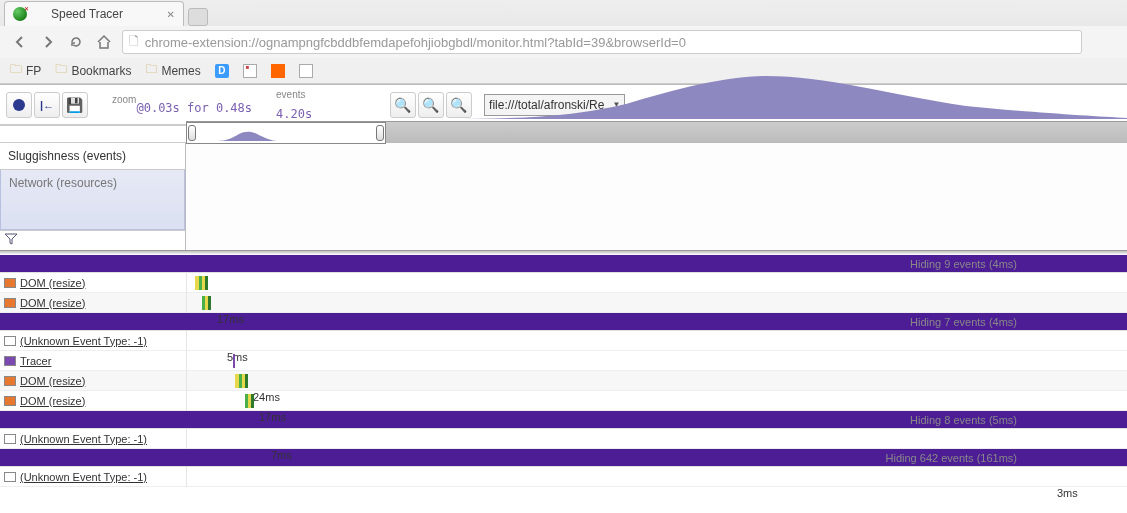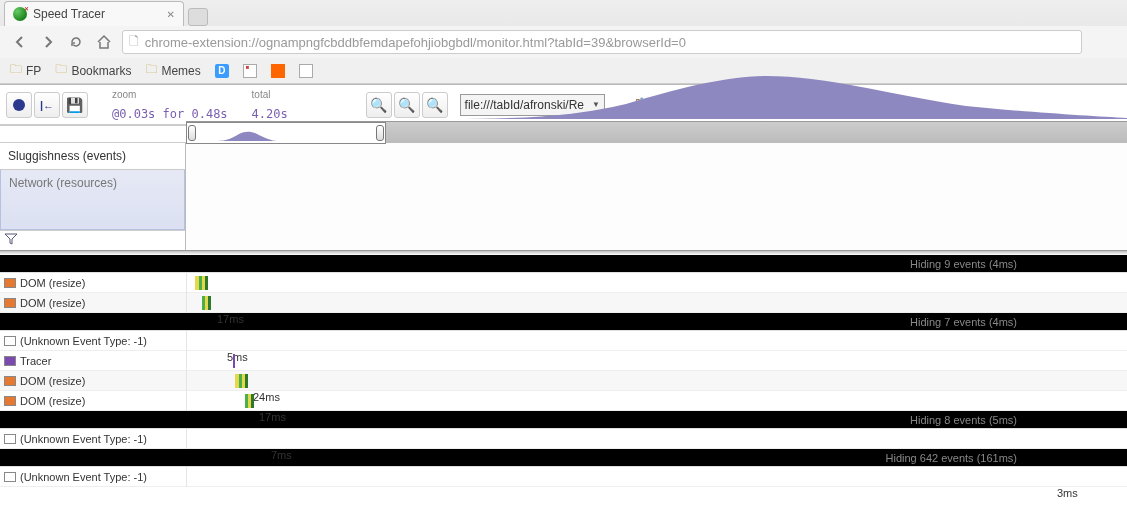--- a/index.html
+++ b/index.html
@@ -1,21 +1,21 @@
 <!DOCTYPE html>
 <html><head>
 <meta charset="utf-8">
 <style>
   * { box-sizing: border-box; margin: 0; padding: 0; }
   body { font-family: "Segoe UI", Tahoma, sans-serif; font-size: 12px; background: #fff; width: 1127px; height: 513px; overflow: hidden; color: #333; }
   
   
   .browser-chrome { background: linear-gradient(#eee, #ddd); border-bottom: 1px solid #bbb; }
   .tab-strip { height: 26px; display: flex; align-items: flex-end; padding-left: 4px; }
-  .tab { background: #f8f8f8; border: 1px solid #bbb; border-bottom: none; border-radius: 4px 4px 0 0; height: 23px; display: flex; align-items: center; padding: 12px 8px; gap: 6px; min-width: 180px; }
+  .tab { background: #f8f8f8; border: 1px solid #bbb; border-bottom: none; border-radius: 4px 4px 0 0; height: 23px; display: flex; align-items: center; padding: 12px 8px; gap: 24px; min-width: 180px; }
   .tab-favicon { width: 14px; height: 14px; border-radius: 50%; background: radial-gradient(circle at 30% 30%, #6c6, #060); position: relative; }
   .tab-favicon::after { content:"✕"; position:absolute; font-size:6px; color:#b00; top:-2px; right:-2px; }
   .tab-title { flex: 1; font-size: 12px; color: #444; }
   .tab-close { font-size: 10px; color: #888; }
   .new-tab { margin-left: 4px; width: 20px; height: 18px; background: #ddd; border: 1px solid #bbb; border-radius: 3px; }
   
   .nav-bar { height: 32px; display: flex; align-items: center; gap: 8px; padding: 0 10px; background: #f4f4f4; }
   .nav-btn { width: 20px; height: 20px; display: flex; align-items: center; justify-content: center; color: #666; }
   .url-bar { flex: 1; height: 24px; background: #fff; border: 1px solid #ccc; border-radius: 3px; display: flex; align-items: center; padding: 0 6px; gap: 6px; max-width: 960px; }
   .url-lock { color: #999; font-size: 12px; }
@@ -28,21 +28,21 @@
   .bm-icon-cal { width:14px; height:14px; background:#fff; border:1px solid #aaa; position:relative;}
   .bm-icon-cal::before{content:"■"; font-size:6px; color:#c44; position:absolute; top:-1px; left:2px;}
   .bm-icon-s { width:14px; height:14px; background:#f60; }
   .bm-icon-n { width:14px; height:14px; background:#fff; border:1px solid #aaa; }
   
   
   .app-toolbar { height: 40px; display: flex; align-items: center; padding: 2px 6px; border-bottom: 1px solid #ccc; gap: 4px; }
   .tb-btn { width: 26px; height: 26px; border: 1px solid #ccc; border-radius: 3px; display: flex; align-items: center; justify-content: center; background: linear-gradient(#fff,#eee); color: #446; font-size: 14px; }
   .record-dot { width: 12px; height: 12px; background: #2b3a8f; border-radius: 50%; }
   .tb-group { display: flex; gap: 2px; }
-  .zoom-info { display: flex; flex-direction: column; margin-left: 20px; margin-right:20px; font-size: 11px; min-width: 90px; }
+  .zoom-info { display: flex; flex-direction: row; margin-left: 20px; margin-right:20px; font-size: 11px; min-width: 90px; }
   .zoom-label { color: #888; font-size: 10px; }
   .zoom-value { color: #7a5fb0; font-family: monospace; font-size: 12px; margin-top: 7px; }
   .total-info { display: flex; flex-direction: column; margin-right: 50px; font-size: 11px; min-width: 60px;}
   .zoom-buttons { display:flex; gap:2px; margin-right:8px; }
   .file-select { height: 22px; border: 1px solid #999; padding: 2px 4px; font-size: 12px; background: #f4f4f4; display:flex; align-items:center; gap:4px;}
   .file-select::after { content:"▼"; font-size:8px; margin-left:4px; color:#555;}
   .tb-right-icon { margin-left: 20px; width:26px; height:26px; display:flex; align-items:center; justify-content:center; color:#668; font-size:14px;}
   .scale-marker { position:absolute; top: 124px; left: 188px; font-size:10px; color:#666; }
   
   
@@ -73,29 +73,29 @@
   
   
   .events { flex:1; overflow:hidden; background:#fff; }
   .event-row { display:flex; height:20px; align-items:center; border-bottom:1px solid #eee; font-size:11px; position:relative;}
   .event-row.alt { background:#f7f7f7;}
   .event-label-cell { width:186px; display:flex; align-items:center; gap:4px; padding-left:4px;}
   .color-chip { width:12px; height:10px; border:1px solid #888;}
   .chip-orange { background:#e67830; }
   .chip-white { background:#fff; }
   .chip-purple { background:#7b4ab0; }
-  .event-name { font-size:11px; color:#333;}
+  .event-name { font-size:11px; color:#333;text-decoration:underline;}
   .event-track { flex:1; position:relative; height:20px; border-left: 1px solid #e5e5e5;}
   .bar-segment { position:absolute; top:3px; height:14px;}
   .seg-y { background:#e6d84a;}
   .seg-g { background:#4ab04a;}
   .seg-dg { background:#2d7a2d;}
   .seg-purple { background:#7b4ab0;}
   .ms-label { position:absolute; top:20px; font-size:11px; color:#333;}
-  .hiding-row { height:18px; background:#000000; border-bottom:1px solid #e0e0e0; text-align:right; padding-right:110px; font-size:11px; color:#888; display:flex; align-items:center; justify-content:flex-end;}
+  .hiding-row { height:18px; background:#4c1d95; border-bottom:1px solid #e0e0e0; text-align:right; padding-right:110px; font-size:11px; color:#888; display:flex; align-items:center; justify-content:flex-end;}
   .event-last .ms-label{ right: 40px; }
 </style>
 </head>
 <body>
 
 <div class="browser-chrome">
   <div class="tab-strip">
     <div class="tab">
       <span class="tab-favicon"></span>
       <span class="tab-title">Speed Tracer</span>
@@ -168,36 +168,36 @@
       </div>
     <div class="tb-btn">
         <span style="color:#2b3a8f;">💾</span>
       </div>
   </div>
   <div class="zoom-info">
     <span class="zoom-label">zoom</span>
     <span class="zoom-value">@0.03s for 0.48s</span>
   </div>
   <div class="total-info">
-    <span class="zoom-label">total</span>
+    <span class="zoom-label">events</span>
     <span class="zoom-value">4.20s</span>
   </div>
   <div class="zoom-buttons">
     <div class="tb-btn">
         <span>🔍</span>
       </div>
     <div class="tb-btn">
         <span>🔍</span>
       </div>
     <div class="tb-btn">
         <span>🔍</span>
       </div>
   </div>
   <div class="file-select">
-    <span>file:///tabId/afronski/Re</span>
+    <span>file:///total/afronski/Re</span>
   </div>
   <div class="tb-right-icon">
       <span>📋</span>
     </div>
 </div>
 <div class="scale-marker">100%</div>
 
 <div class="main">
 
   <div class="ruler" style="height:18px;">

